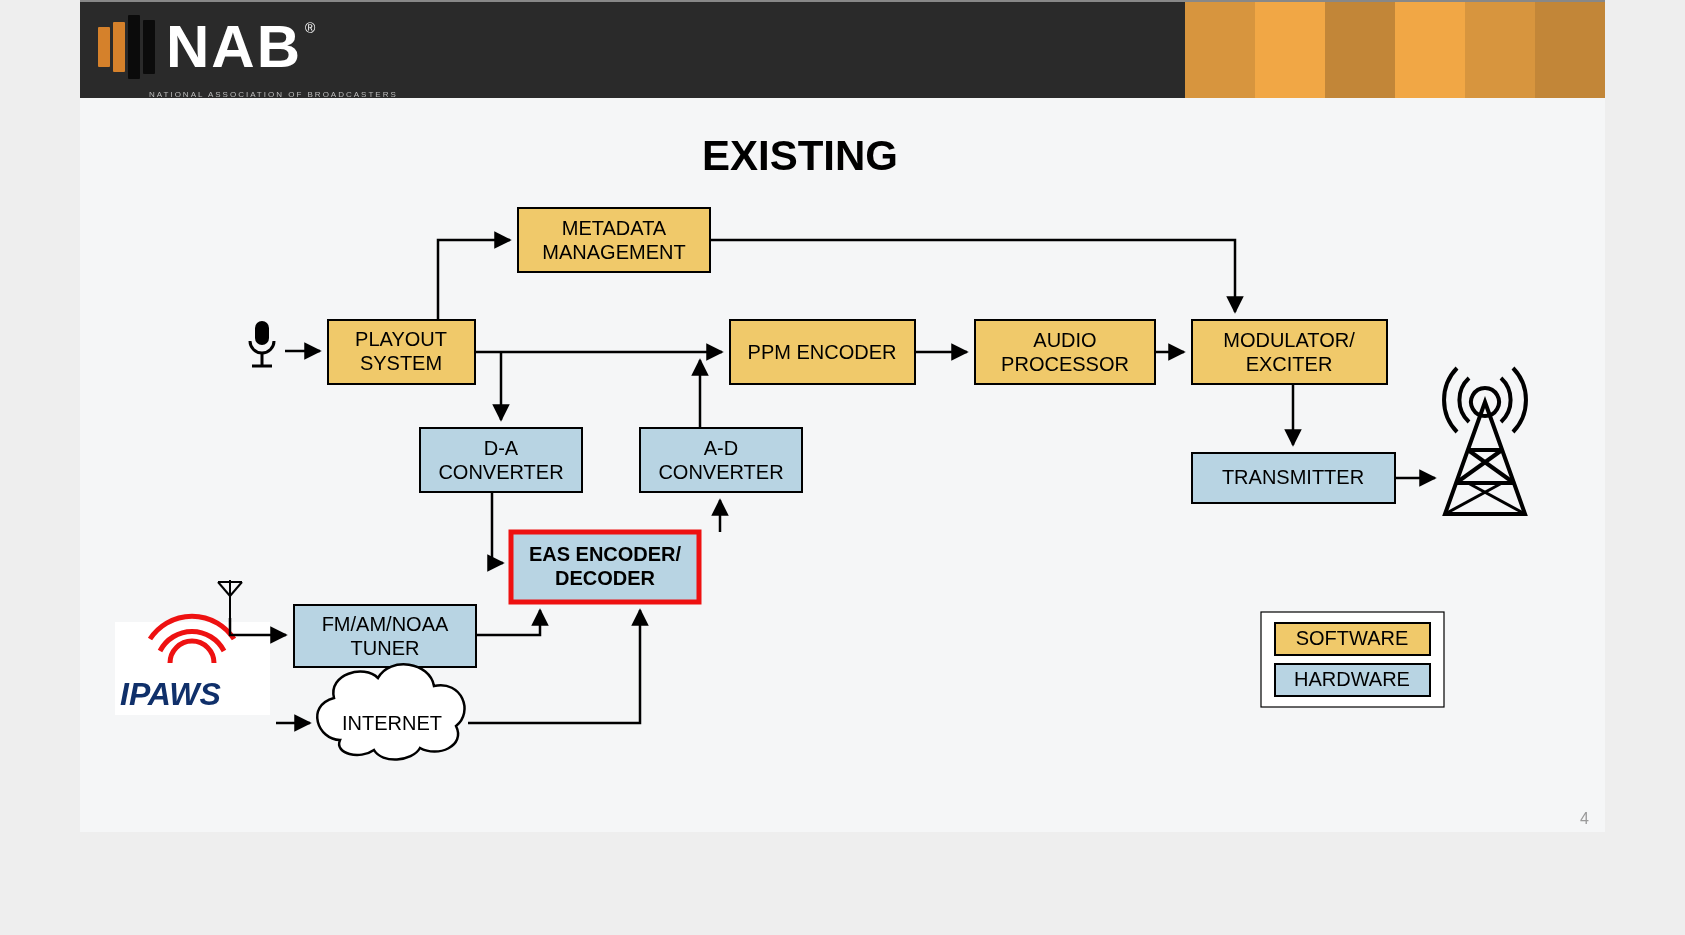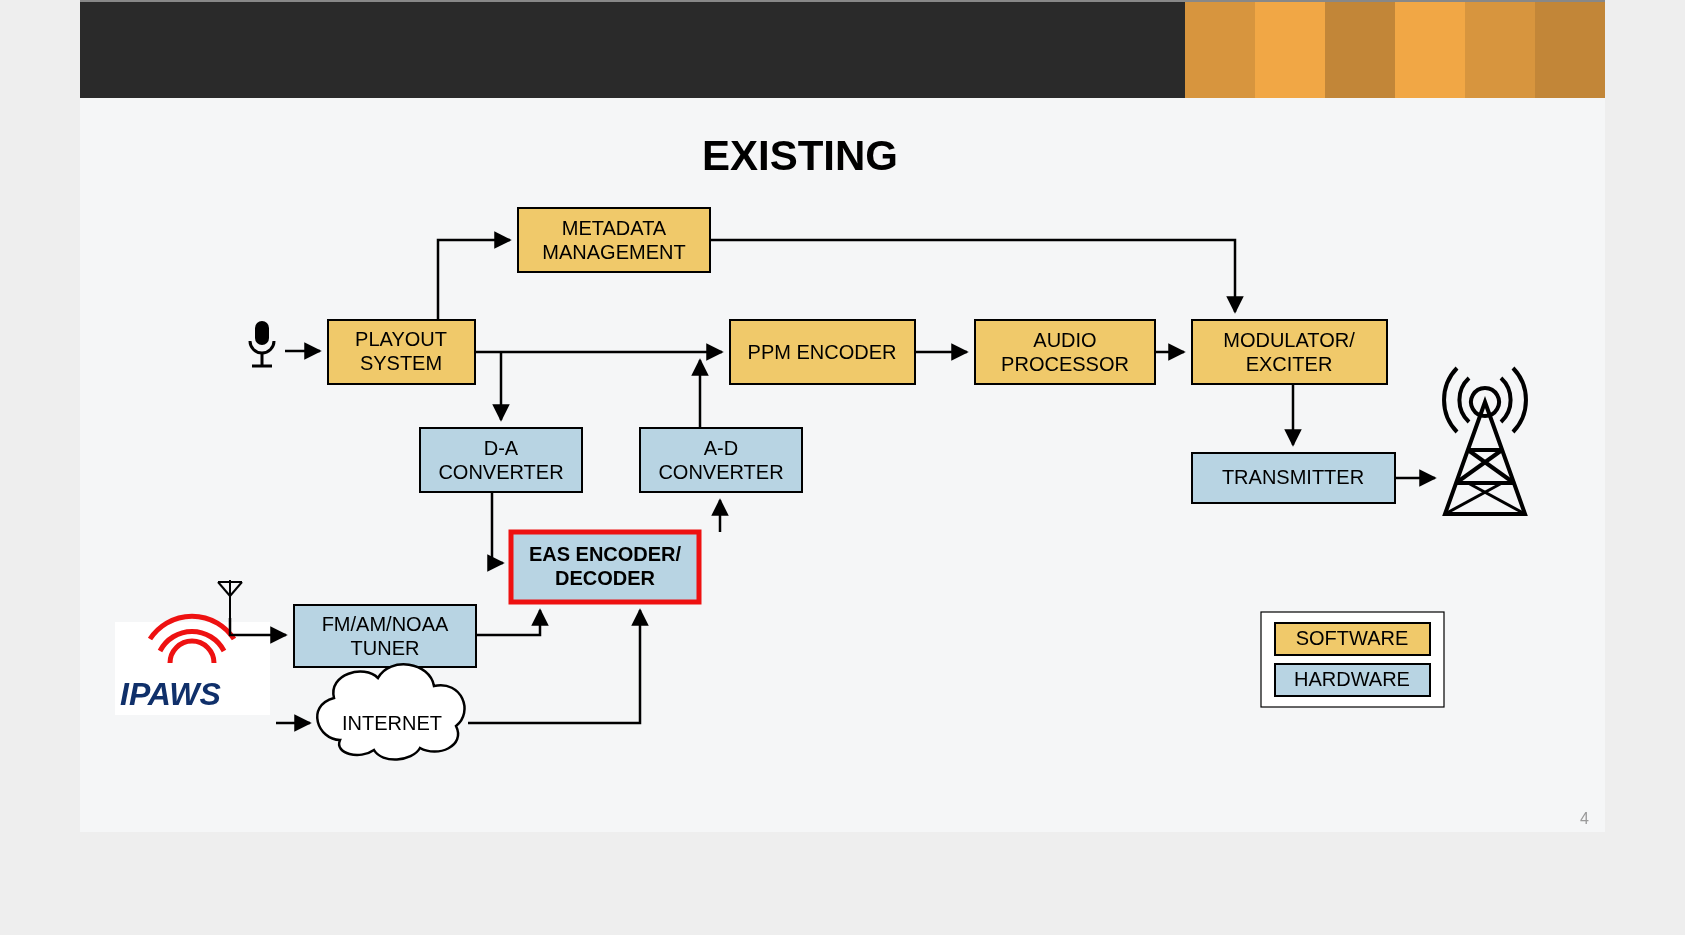--- a/index.html
+++ b/index.html
@@ -33,20 +33,31 @@
   .ipaws-box{fill:#fff;}
   .ipaws-text{font:italic 900 32px Arial;fill:#10306a;}
   .legend-bg{fill:#fff;stroke:#000;stroke-width:1.2;}
 </style>
 </head>
 <body>
 
 <div id="stage">
 
   <div class="header">
+    <div class="logo">
+      <span class="bars">
+        <span class="bar o" style="height:40px"></span>
+        <span class="bar o"></span>
+        <span class="bar"></span>
+        <span class="bar" style="height:54px"></span>
+      </span>
+      <span class="nab">NAB</span>
+      <span class="reg">®</span>
+      <span class="sub">NATIONAL ASSOCIATION OF BROADCASTERS</span>
+    </div>
     <div class="header-decor">
       <div></div>
         <div></div>
         <div></div>
         <div></div>
         <div></div>
         <div></div>
     </div>
   </div>
 

